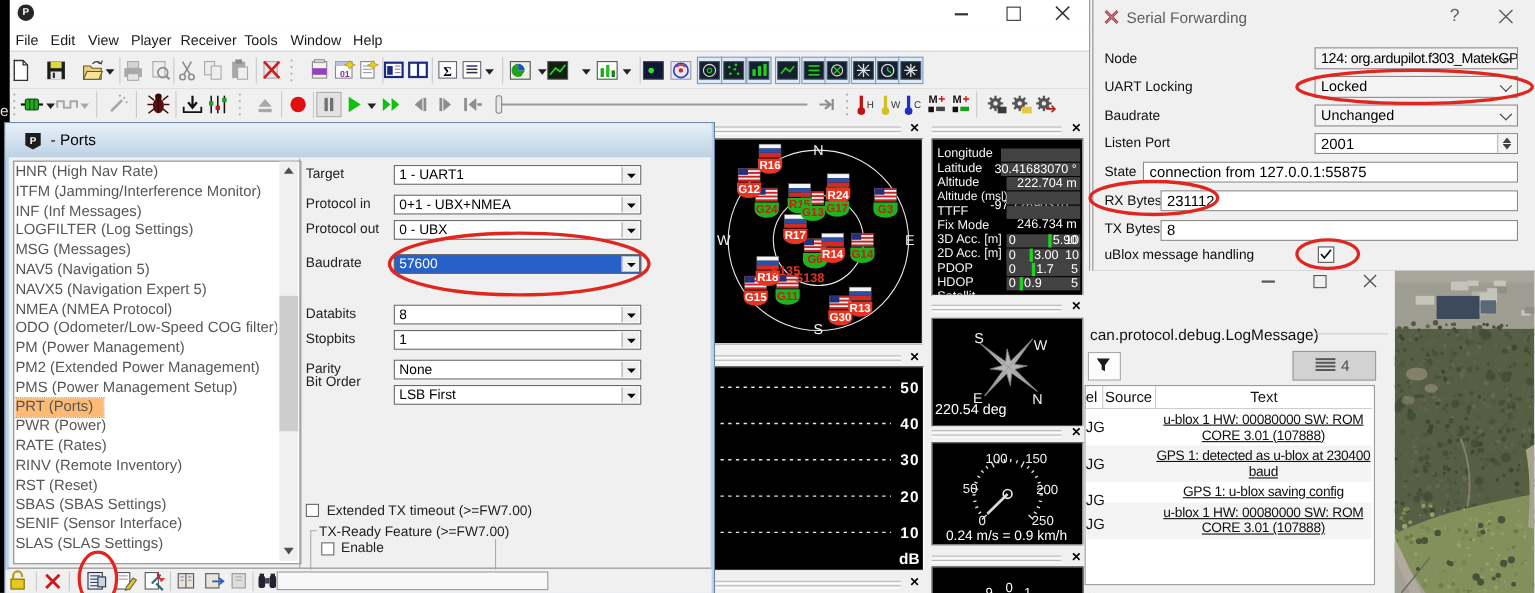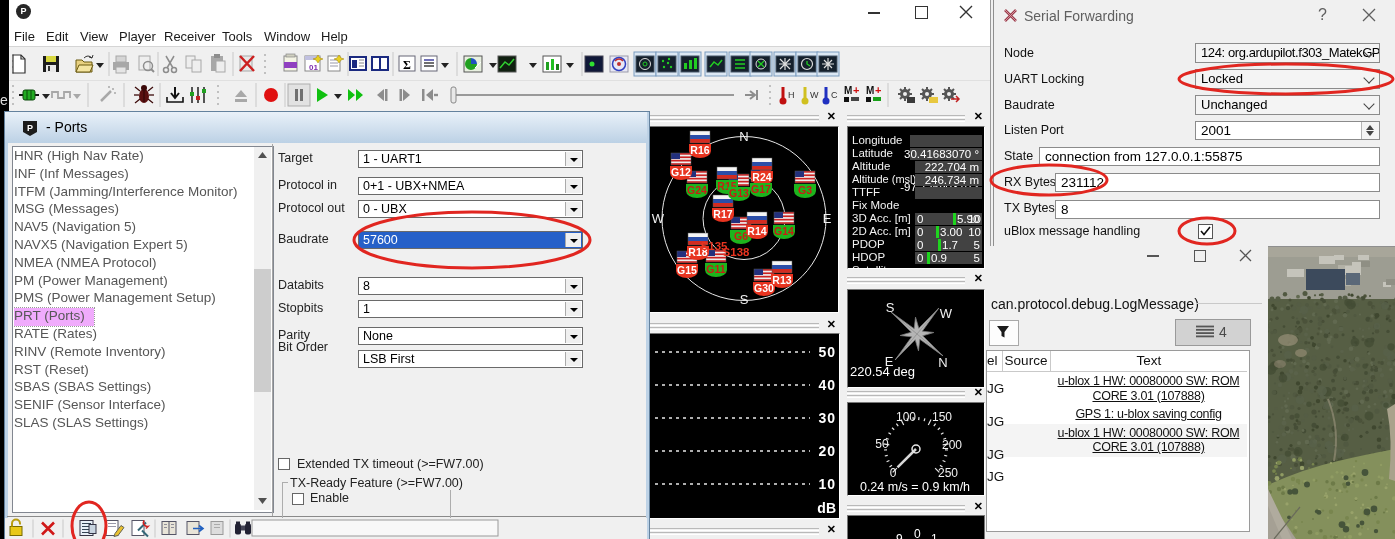--- a/index.html
+++ b/index.html
@@ -599,21 +599,21 @@
   <div class="dp-label" style="top:20px;">Latitude</div>
     <div class="dp-cell" style="top:21px;left:62px;">
       <span style="position:absolute;right:3px;">30.41683070 °</span>
     </div>
   <div class="dp-label" style="top:33px;">Altitude</div>
     <div class="dp-cell" style="top:34px;">
       <span style="position:absolute;right:3px;">222.704 m</span>
     </div>
   <div class="dp-label" style="top:46px;font-size:11px;">Altitude (msl)</div>
     <div class="dp-cell" style="top:47px;">
-      <span style="position:absolute;right:3px;">246.734 m</span>
+      <span style="position:absolute;right:3px;margin-top:24px;">246.734 m</span>
     </div>
   <div class="dp-label" style="top:59px;">TTFF</div>
     <div class="dp-cell" style="top:60px;"></div>
   <div class="dp-label" style="top:72px;">Fix Mode</div>
     <div class="dp-cell" style="top:69px;color:#21d421;text-align:center;margin-top:32px;">3D/DGNSS</div>
   <div class="dp-label" style="top:85px;">3D Acc. [m]</div>
     <div class="dp-cell" style="top:86px;">
       <span style="position:absolute;left:2px;">0</span>
       <span style="position:absolute;left:38px;top:0;width:3px;height:12px;background:#1fd41f;"></span>
       <span style="position:absolute;left:42px;">5.90</span>
@@ -745,29 +745,33 @@
 <div class="abs" style="left:5px;top:112px;width:642px;height:31px;background:linear-gradient(#e9f1f9,#bcd1e5);"></div>
 <svg style="left:22px;top:120px;" width="16" height="17" viewBox="0 0 16 17">
     <path d="M1 1 H15 V12 L8 16 L1 12 Z" fill="#1c1c1c"></path>
     <text x="5" y="11" fill="#fff" font-family="Liberation Sans" font-size="9" font-weight="bold">P</text>
   </svg>
 <div class="abs" style="left:46px;top:119px;font:14px 'Liberation Sans',sans-serif;color:#000;">- Ports</div>
 
 <div class="abs" style="left:12px;top:146px;width:260px;height:365px;background:#fff;border:1px solid #828790;"></div>
 <div id="cfglist" class="abs" style="left:14px;top:148px;width:238px;height:362px;overflow:hidden;font:13.5px 'Liberation Sans',sans-serif;color:#565656;white-space:nowrap;">
   <div style="height:17.8px;">HNR (High Nav Rate)</div>
+  <div style="height:17.8px;">ITFM (Jamming/Interference Monitor)</div>
   <div style="height:17.8px;">INF (Inf Messages)</div>
-  <div style="height:17.8px;">ITFM (Jamming/Interference Monitor)</div>
+  <div style="height:17.8px;">LOGFILTER (Log Settings)</div>
   <div style="height:17.8px;">MSG (Messages)</div>
   <div style="height:17.8px;">NAV5 (Navigation 5)</div>
   <div style="height:17.8px;">NAVX5 (Navigation Expert 5)</div>
   <div style="height:17.8px;">NMEA (NMEA Protocol)</div>
+  <div style="height:17.8px;">ODO (Odometer/Low-Speed COG filter)</div>
   <div style="height:17.8px;">PM (Power Management)</div>
+  <div style="height:17.8px;">PM2 (Extended Power Management)</div>
   <div style="height:17.8px;">PMS (Power Management Setup)</div>
-  <div style="height:17.8px;background:#f0abfc;outline:1px dotted #9a9a9a;width:80px;">PRT (Ports)</div>
+  <div style="height:17.8px;background:#fdba74;outline:1px dotted #9a9a9a;width:80px;">PRT (Ports)</div>
+  <div style="height:17.8px;">PWR (Power)</div>
   <div style="height:17.8px;">RATE (Rates)</div>
   <div style="height:17.8px;">RINV (Remote Inventory)</div>
   <div style="height:17.8px;">RST (Reset)</div>
   <div style="height:17.8px;">SBAS (SBAS Settings)</div>
   <div style="height:17.8px;">SENIF (Sensor Interface)</div>
   <div style="height:17.8px;">SLAS (SLAS Settings)</div>
 </div>
 
 <div class="abs" style="left:254px;top:147px;width:17px;height:363px;background:#f0f0f0;"></div>
 <div class="abs" style="left:254px;top:147px;width:17px;height:17px;background:#f0f0f0;">
@@ -986,20 +990,23 @@
   <div class="abs" style="left:986px;top:350px;width:262px;height:180px;background:#fff;border:1px solid #9a9a9a;"></div>
   <div class="abs" style="left:1002px;top:351px;width:1px;height:20px;background:#c9c9c9;"></div>
   <div class="abs" style="left:1050px;top:351px;width:1px;height:20px;background:#c9c9c9;"></div>
   <div class="abs" style="left:987px;top:371px;width:260px;height:1px;background:#c9c9c9;"></div>
   <div class="abs" style="left:987px;top:353px;font:13.5px 'Liberation Sans',sans-serif;color:#111;">el</div>
   <div class="abs" style="left:1002px;top:353px;width:48px;text-align:center;font:13.5px 'Liberation Sans',sans-serif;color:#111;">Source</div>
   <div class="abs" style="left:1050px;top:353px;width:198px;text-align:center;font:13.5px 'Liberation Sans',sans-serif;color:#111;">Text</div>
   <div class="abs" style="left:987px;top:372px;width:260px;font:12.5px 'Liberation Sans',sans-serif;color:#111;letter-spacing:-0.3px;text-decoration:underline;">
     <div style="background:#fff;padding:2px 0;">
         <div style="margin-left:63px;width:197px;text-align:center;line-height:14.5px;white-space:nowrap;">u-blox 1 HW: 00080000 SW: ROM<br>CORE 3.01 (107888)</div>
+      </div>
+    <div style="background:#f4f4f4;padding:2px 0;">
+        <div style="margin-left:63px;width:197px;text-align:center;line-height:14.5px;white-space:nowrap;">GPS 1: detected as u-blox at 230400<br>baud</div>
       </div>
     <div style="background:#fff;padding:2px 0;">
         <div style="margin-left:63px;width:197px;text-align:center;line-height:14.5px;white-space:nowrap;">GPS 1: u-blox saving config</div>
       </div>
     <div style="background:#f4f4f4;padding:2px 0;">
         <div style="margin-left:63px;width:197px;text-align:center;line-height:14.5px;white-space:nowrap;">u-blox 1 HW: 00080000 SW: ROM<br>CORE 3.01 (107888)</div>
       </div>
   </div>
   <div class="abs" style="left:987px;top:381px;font:13.5px 'Liberation Sans',sans-serif;color:#111;">JG</div>
   <div class="abs" style="left:987px;top:414px;font:13.5px 'Liberation Sans',sans-serif;color:#111;">JG</div>

